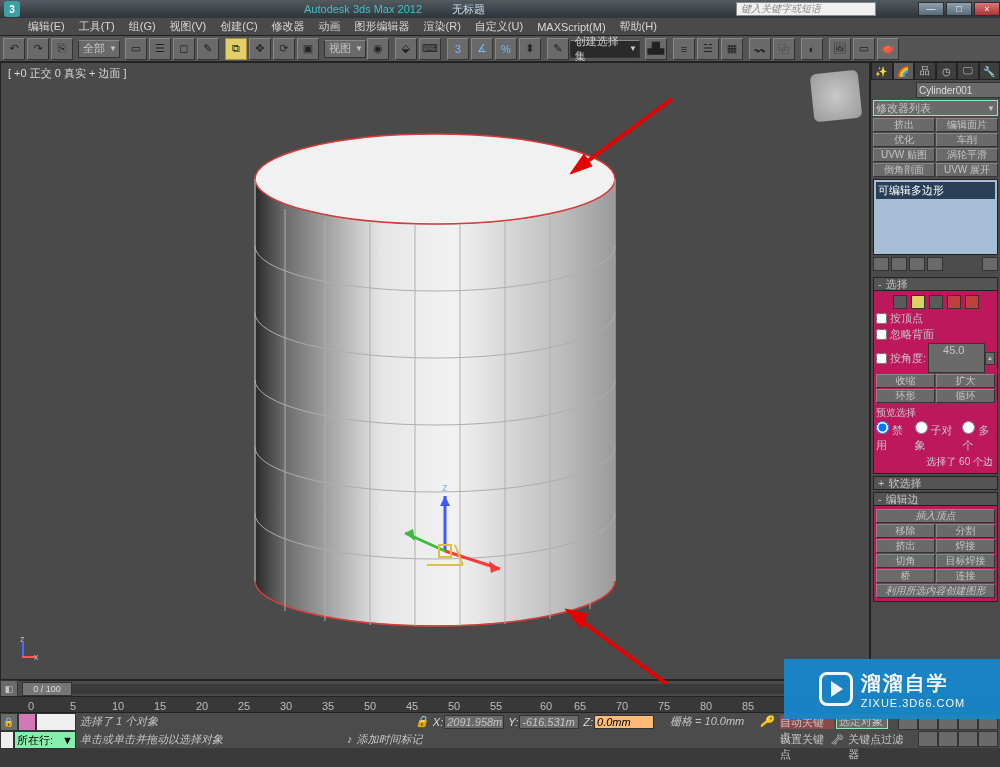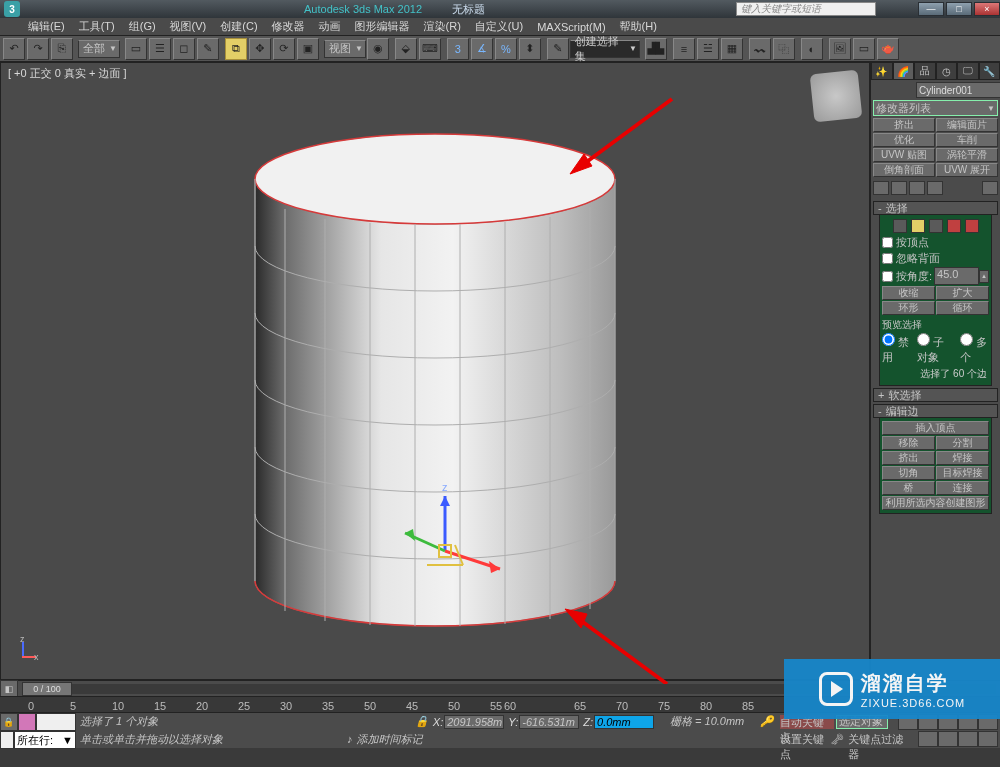--- a/index.html
+++ b/index.html
@@ -59,53 +59,53 @@
   .btn-grid { display:grid; grid-template-columns:1fr 1fr; gap:1px; margin:0 2px 2px;}
   .btn-grid .pb{ height:14px; background:#6a6a6a; border:1px solid #333;border-top-color:#888;border-left-color:#888; display:flex;align-items:center;justify-content:center; font-size:10px;}
   .mod-stack { height:76px; margin:0 2px; background:#a6bfd6; border:1px solid #222; color:#123; font-size:10px; padding:2px;}
   .mod-stack .item{ background:#2a3f55; color:#fff; padding:1px 2px;}
   .stack-icons { height:16px; margin:2px; display:flex; gap:2px;}
   .stack-icons .si{ width:16px;height:14px;background:#6a6a6a;border:1px solid #333;}
   .stack-icons .spacer{flex:1;}
 
   .rollout-hd { height:14px; background:#545454; border:1px solid #222; margin:2px 2px 0; display:flex;align-items:center; padding:0 4px; font-size:10px;}
   .rollout-hd .pm{margin-right:4px;}
-  .rollout-body{ margin:0 8px; padding:2px; border:1px solid #222; border-top:none; background:#14532d;}
+  .rollout-body{ margin:0 2px; padding:2px; border:1px solid #222; border-top:none; background:#be185d;}
   .so-icons{ display:flex; justify-content:center; gap:4px; margin:2px 0;}
   .so-icons .so{ width:14px;height:14px;border:1px solid #333; background:#5a5a5a;}
   .so-icons .so.sel{ background:#e3cf67;}
   .so-icons .so.red{ background:#c04040;}
   .cb-row{ display:flex; align-items:center; font-size:10px; margin:1px 0;}
   .cb-row input[type=checkbox],.cb-row input[type=radio]{ width:11px;height:11px; margin-right:3px;}
   .spin{ display:flex; align-items:center; font-size:10px;}
-  .spin .val{ flex:1; background:#6a6a6a;border:1px solid #333; height:18px; padding:0 2px;}
+  .spin .val{ flex:1; background:#6a6a6a;border:1px solid #333; height:30px; padding:0 14px;}
   .spin .ar{ width:10px;height:13px; background:#6a6a6a;border:1px solid #333; font-size:7px; display:flex;align-items:center;justify-content:center;}
   .pb-row{ display:grid; grid-template-columns:1fr 1fr; gap:1px; margin:1px 0;}
   .pb-row .pb, .pb-full{ height:14px; background:#6a6a6a;border:1px solid #333;border-top-color:#888;border-left-color:#888; display:flex;align-items:center;justify-content:center;font-size:10px;}
-  .pb-full{ margin:1px 0;}
+  .pb-full{ margin:1px 0;font-style:italic;}
   .rb-row{ display:flex; gap:6px; font-size:10px; margin:1px 0;}
   .hint{ font-size:10px; color:#ccc; text-align:right; margin:2px;}
 
   
   .timerow { height:16px; background:#4b4b4b; display:flex; align-items:center; border-top:1px solid #222;}
   .slider-track{ flex:1; height:10px; background:#3a3a3a; margin:0 4px; position:relative;}
   .slider-thumb{ position:absolute; left:0; top:-2px; width:50px; height:14px; background:#767676; border:1px solid #333; color:#ddd; font-size:9px; display:flex;align-items:center;justify-content:center;}
   .ruler{ height:16px; background:#383838; display:flex; align-items:flex-end; position:relative; color:#bbb; font-size:9px; border-top:1px solid #222;}
   .ruler .tick{ position:absolute; bottom:0;}
   .statrow{ height:36px; background:#4b4b4b; border-top:1px solid #222; display:flex;}
   .statrow .left-mini{ width:76px; display:flex; flex-direction:column;}
   .statrow .left-mini .r{ height:18px; display:flex;}
   .mini-btn{ width:18px;height:18px;background:#6a6a6a;border:1px solid #333;font-size:9px;display:flex;align-items:center;justify-content:center;}
-  .loc-dd{ flex:1; background:#ffffff; color:#000; font-size:10px; display:flex;align-items:center;padding:0 2px; border:1px solid #333;}
+  .loc-dd{ flex:1; background:#86efac; color:#000; font-size:10px; display:flex;align-items:center;padding:0 2px; border:1px solid #333;}
   .statmid{ flex:1; display:flex; flex-direction:column;font-style:italic;}
   .statmid .line{ height:18px; display:flex; align-items:center; padding:0 4px; font-size:10px; gap:4px;}
   .coord{ display:flex; align-items:center; gap:1px;}
   .coord .lbl{color:#ddd;}
   .coord .val{ width:60px; height:14px; background:#6a6a6a;border:1px solid #333;padding:0 2px;}
-  .coord .val.act{ background:#0ea5e9;color:#000;}
+  .coord .val.act{ background:#fdba74;color:#000;}
   .trans-btns{ display:flex; margin-left:8px;}
   .trans-btns .tb{ width:20px;height:16px;background:#6a6a6a;border:1px solid #333;}
   .statright{ width:222px; display:flex; flex-direction:column;}
   .statright .line{height:18px;display:flex;align-items:center;gap:2px;padding:0 2px;font-size:10px;}
 
   
   .watermark{ position:absolute; right:0; bottom:48px; width:216px; height:60px; background:#1787ca; display:flex; align-items:center; justify-content:center; gap:8px; opacity:0.95;}
   .watermark .wicon{ width:34px;height:34px; border:3px solid #fff; border-radius:8px; display:flex;align-items:center;justify-content:center;}
   .watermark .wicon::after{content:"";width:0;height:0;border-left:12px solid #fff;border-top:8px solid transparent;border-bottom:8px solid transparent;margin-left:3px;}
   .watermark .wt{ color:#fff; }
@@ -295,20 +295,23 @@
       </div>
     <div class="btn-grid">
       <div class="pb">挤出</div>
       <div class="pb">编辑面片</div>
       <div class="pb">优化</div>
       <div class="pb">车削</div>
       <div class="pb">UVW 贴图</div>
       <div class="pb">涡轮平滑</div>
       <div class="pb">倒角剖面</div>
       <div class="pb">UVW 展开</div>
+    </div>
+    <div class="mod-stack">
+      <div class="item">可编辑多边形</div>
     </div>
     <div class="stack-icons">
       <div class="si"></div>
       <div class="si"></div>
       <div class="si"></div>
       <div class="si"></div>
       <div class="spacer"></div>
       <div class="si"></div>
     </div>
 
@@ -401,21 +404,21 @@
   <span class="tick" style="left:112px">10</span>
   <span class="tick" style="left:154px">15</span>
   <span class="tick" style="left:196px">20</span>
   <span class="tick" style="left:238px">25</span>
   <span class="tick" style="left:280px">30</span>
   <span class="tick" style="left:322px">35</span>
   <span class="tick" style="left:364px">50</span>
   <span class="tick" style="left:406px">45</span>
   <span class="tick" style="left:448px">50</span>
   <span class="tick" style="left:490px">55</span>
-  <span class="tick" style="left:504px">60</span>
+  <span class="tick" style="left:540px">60</span>
   <span class="tick" style="left:574px">65</span>
   <span class="tick" style="left:616px">70</span>
   <span class="tick" style="left:658px">75</span>
   <span class="tick" style="left:700px">80</span>
   <span class="tick" style="left:742px">85</span>
 </div>
 
 <div class="statrow">
   <div class="left-mini">
     <div class="r">

